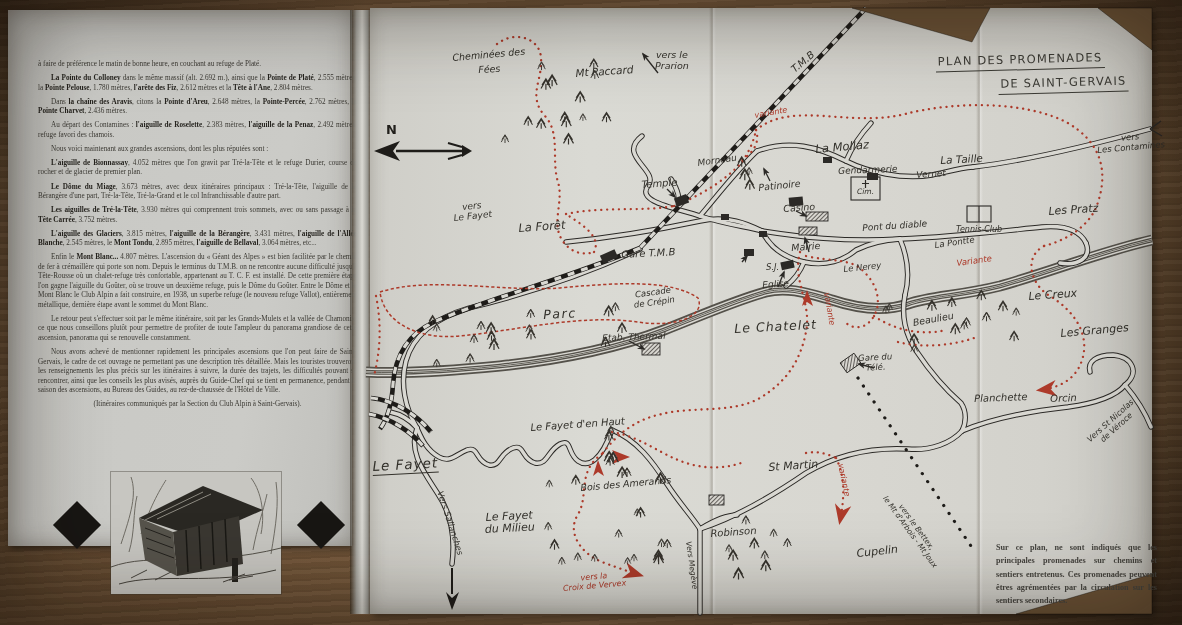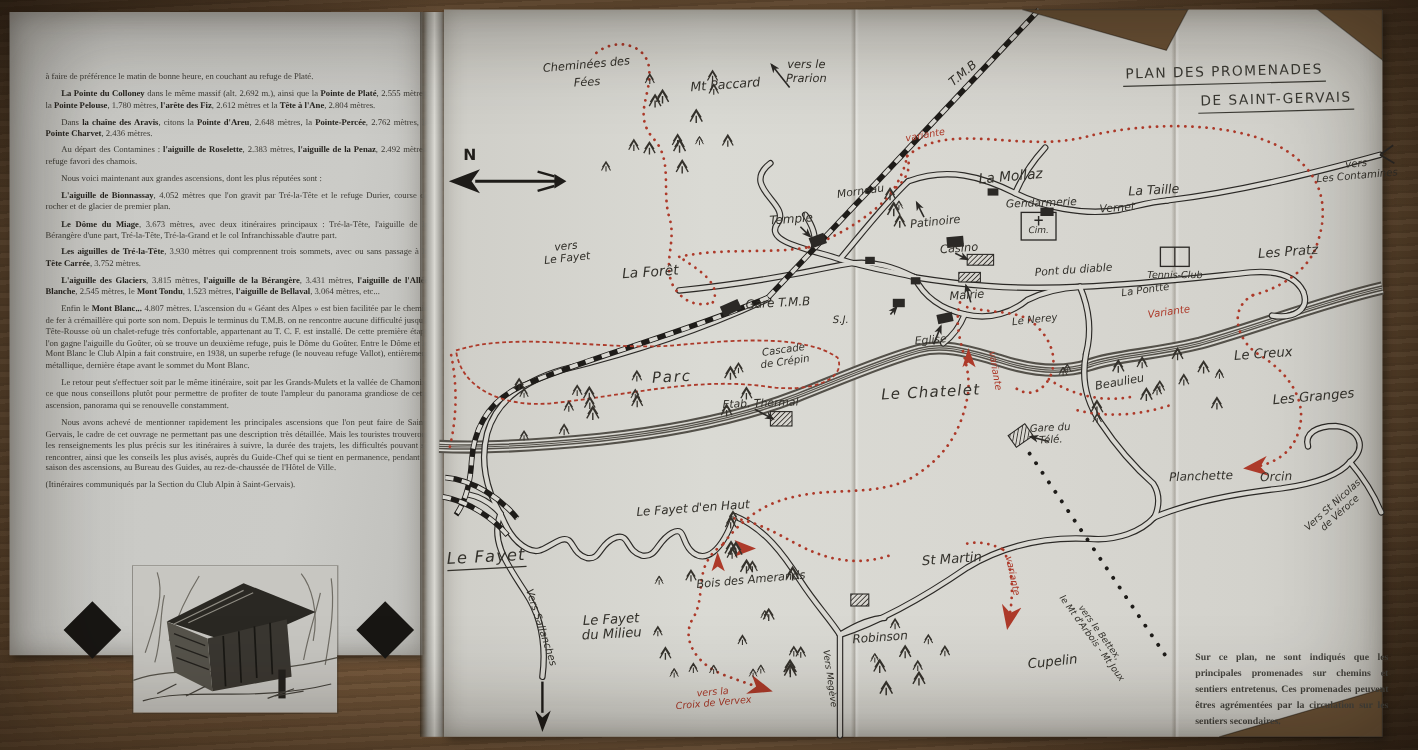--- a/index.html
+++ b/index.html
@@ -21,21 +21,21 @@
   #map-page{left:370px;top:8px;width:782px;height:606px;
     background:linear-gradient(90deg,#cfcec8,#dadad4 28%,#d8d7d1 60%,#d3d2cc 86%,#c9c8c2);
     box-shadow:inset 0 0 18px rgba(50,42,28,.28), 3px 3px 7px rgba(0,0,0,.4);}
   .crease{position:absolute;top:8px;height:606px;width:7px;pointer-events:none;
     background:linear-gradient(90deg,rgba(60,50,35,0),rgba(60,50,35,.25) 45%,rgba(255,255,255,.30) 65%,rgba(60,50,35,0));}
   #text-col{position:absolute;left:30px;top:50px;width:319px;height:404px;overflow:hidden;
     font-family:"Liberation Serif",serif;font-size:7.2px;line-height:1.32;color:#3b3933;
     text-align:justify;}
   .bpara{margin:0 0 4.6px 0;text-indent:13px;}
   .bpara.noind{text-indent:0;}
-  .bpara.ctr{text-indent:0;margin-top:2px;}
+  .bpara.ctr{text-align:center;text-indent:0;margin-top:2px;}
   .bpara b{color:#26241f;}
   .dia{position:absolute;width:34px;height:34px;background:#181613;transform:rotate(45deg);}
   #etching{position:absolute;left:103px;top:462px;width:170px;height:122px;
     box-shadow:0 0 0 1px rgba(60,55,45,.4);}
   #labels-layer{position:absolute;left:0;top:0;width:1182px;height:625px;pointer-events:none;}
   .lbl{position:absolute;font-family:"DejaVu Sans",sans-serif;font-style:italic;
     color:#33312b;white-space:nowrap;transform-origin:0 0;line-height:1.12;}
   .lbl.red{color:#ad3a2a;}
   .lbl.ctr{text-align:center;}
   .lbl.und{border-bottom:1.5px solid #33312b;padding-bottom:1px;}
@@ -62,21 +62,21 @@
   <div id="left-page" class="page">
     <div id="text-col">
         <p class="bpara noind"><span>à faire de préférence le matin de bonne heure, en couchant au refuge de Platé.</span></p>
         <p class="bpara"><b>La Pointe du Colloney</b><span> dans le même massif (alt. 2.692 m.), ainsi que la </span><b>Pointe de Platé</b><span>, 2.555 mètres, la </span><b>Pointe Pelouse</b><span>, 1.780 mètres, </span><b>l'arête des Fiz</b><span>, 2.612 mètres et la </span><b>Tête à l'Ane</b><span>, 2.804 mètres.</span></p>
         <p class="bpara"><span>Dans </span><b>la chaîne des Aravis</b><span>, citons la </span><b>Pointe d'Areu</b><span>, 2.648 mètres, la </span><b>Pointe-Percée</b><span>, 2.762 mètres, la </span><b>Pointe Charvet</b><span>, 2.436 mètres.</span></p>
         <p class="bpara"><span>Au départ des Contamines : </span><b>l'aiguille de Roselette</b><span>, 2.383 mètres, </span><b>l'aiguille de la Penaz</b><span>, 2.492 mètres, refuge favori des chamois.</span></p>
         <p class="bpara"><span>Nous voici maintenant aux grandes ascensions, dont les plus réputées sont :</span></p>
         <p class="bpara"><b>L'aiguille de Bionnassay</b><span>, 4.052 mètres que l'on gravit par Tré-la-Tête et le refuge Durier, course de rocher et de glacier de premier plan.</span></p>
         <p class="bpara"><b>Le Dôme du Miage</b><span>, 3.673 mètres, avec deux itinéraires principaux : Tré-la-Tête, l'aiguille de la Bérangère d'une part, Tré-la-Tête, Tré-la-Grand et le col Infranchissable d'autre part.</span></p>
         <p class="bpara"><b>Les aiguilles de Tré-la-Tête</b><span>, 3.930 mètres qui comprennent trois sommets, avec ou sans passage à la </span><b>Tête Carrée</b><span>, 3.752 mètres.</span></p>
-        <p class="bpara"><b>L'aiguille des Glaciers</b><span>, 3.815 mètres, </span><b>l'aiguille de la Bérangère</b><span>, 3.431 mètres, </span><b>l'aiguille de l'Allée Blanche</b><span>, 2.545 mètres, le </span><b>Mont Tondu</b><span>, 1.523 mètres, </span><b>l'aiguille de Bellaval</b><span>, 3.064 mètres, etc...</span></p>
+        <p class="bpara"><b>L'aiguille des Glaciers</b><span>, 3.815 mètres, </span><b>l'aiguille de la Bérangère</b><span>, 3.431 mètres, </span><b>l'aiguille de l'Allée Blanche</b><span>, 2.545 mètres, le </span><b>Mont Tondu</b><span>, 2.895 mètres, </span><b>l'aiguille de Bellaval</b><span>, 3.064 mètres, etc...</span></p>
         <p class="bpara"><span>Enfin le </span><b>Mont Blanc...</b><span> 4.807 mètres. L'ascension du « Géant des Alpes » est bien facilitée par le chemin de fer à crémaillère qui porte son nom. Depuis le terminus du T.M.B. on ne rencontre aucune difficulté jusqu'à Tête-Rousse où un chalet-refuge très confortable, appartenant au T. C. F. est installé. De cette première étape l'on gagne l'aiguille du Goûter, où se trouve un deuxième refuge, puis le Dôme du Goûter. Entre le Dôme et le Mont Blanc le Club Alpin a fait construire, en 1938, un superbe refuge (le nouveau refuge Vallot), entièrement métallique, dernière étape avant le sommet du Mont Blanc.</span></p>
         <p class="bpara"><span>Le retour peut s'effectuer soit par le même itinéraire, soit par les Grands-Mulets et la vallée de Chamonix, ce que nous conseillons plutôt pour permettre de profiter de toute l'ampleur du panorama grandiose de cette ascension, panorama qui se renouvelle constamment.</span></p>
         <p class="bpara"><span>Nous avons achevé de mentionner rapidement les principales ascensions que l'on peut faire de Saint-Gervais, le cadre de cet ouvrage ne permettant pas une description très détaillée. Mais les touristes trouveront les renseignements les plus précis sur les itinéraires à suivre, la durée des trajets, les difficultés pouvant se rencontrer, ainsi que les conseils les plus avisés, auprès du Guide-Chef qui se tient en permanence, pendant la saison des ascensions, au Bureau des Guides, au rez-de-chaussée de l'Hôtel de Ville.</span></p>
         <p class="bpara noind ctr"><span>(Itinéraires communiqués par la Section du Club Alpin à Saint-Gervais).</span></p>
       </div>
     <div class="dia" style="left:52px;top:498px;"></div>
     <div class="dia" style="left:296px;top:498px;"></div>
     <svg id="etching" viewBox="0 0 170 122">
       <rect x="0" y="0" width="170" height="122" fill="#c7c6c1"></rect>
       <g stroke="#6f6c64" stroke-width="1" fill="none">
@@ -368,21 +368,21 @@
       <div class="lbl red" style="left: 754px; top: 112px; font-size: 8px; transform: rotate(-10deg);">variante</div>
       <div class="lbl" style="left: 697px; top: 158px; font-size: 9px; transform: rotate(-8deg);">Morneau</div>
       <div class="lbl" style="left: 815px; top: 143px; font-size: 11.5px; transform: rotate(-5deg);">La Mollaz</div>
       <div class="lbl" style="left: 838px; top: 166px; font-size: 9px; transform: rotate(-2deg);">Gendarmerie</div>
       <div class="lbl" style="left: 857px; top: 188px; font-size: 7.5px;">Cim.</div>
       <div class="lbl" style="left: 758px; top: 183px; font-size: 9.5px; transform: rotate(-6deg);">Patinoire</div>
       <div class="lbl" style="left: 641px; top: 179px; font-size: 10px; transform: rotate(-4deg);">Temple</div>
       <div class="lbl" style="left: 783px; top: 204px; font-size: 9.5px; transform: rotate(-4deg);">Casino</div>
       <div class="lbl" style="left: 791px; top: 243px; font-size: 9.5px; transform: rotate(-4deg);">Mairie</div>
       <div class="lbl" style="left: 862px; top: 223px; font-size: 9px; transform: rotate(-4deg);">Pont du diable</div>
-      <div class="lbl" style="left: 694px; top: 263px; font-size: 8.5px; text-align: right;">S.J.</div>
+      <div class="lbl" style="left: 766px; top: 263px; font-size: 8.5px; text-align: right;">S.J.</div>
       <div class="lbl" style="left: 621px; top: 249px; font-size: 10px; transform: rotate(-3deg);">Gare T.M.B</div>
       <div class="lbl" style="left: 916px; top: 170px; font-size: 9px; transform: rotate(-4deg);">Vernet</div>
       <div class="lbl" style="left: 940px; top: 155px; font-size: 10.5px; transform: rotate(-3deg);">La Taille</div>
       <div class="lbl ctr" style="left: 1096px; top: 136px; font-size: 8.5px; transform: rotate(-5deg);">vers<br>Les Contamines</div>
       <div class="lbl" style="left: 1048px; top: 206px; font-size: 11px; transform: rotate(-4deg);">Les Pratz</div>
       <div class="lbl" style="left: 956px; top: 226px; font-size: 8px;">Tennis-Club</div>
       <div class="lbl" style="left: 934px; top: 241px; font-size: 8.5px; transform: rotate(-8deg);">La Pontte</div>
       <div class="lbl red" style="left: 956px; top: 259px; font-size: 8.5px; transform: rotate(-8deg);">Variante</div>
       <div class="lbl" style="left: 1028px; top: 291px; font-size: 11px; transform: rotate(-4deg);">Le Creux</div>
       <div class="lbl" style="left: 1060px; top: 328px; font-size: 11px; transform: rotate(-5deg);">Les Granges</div>

